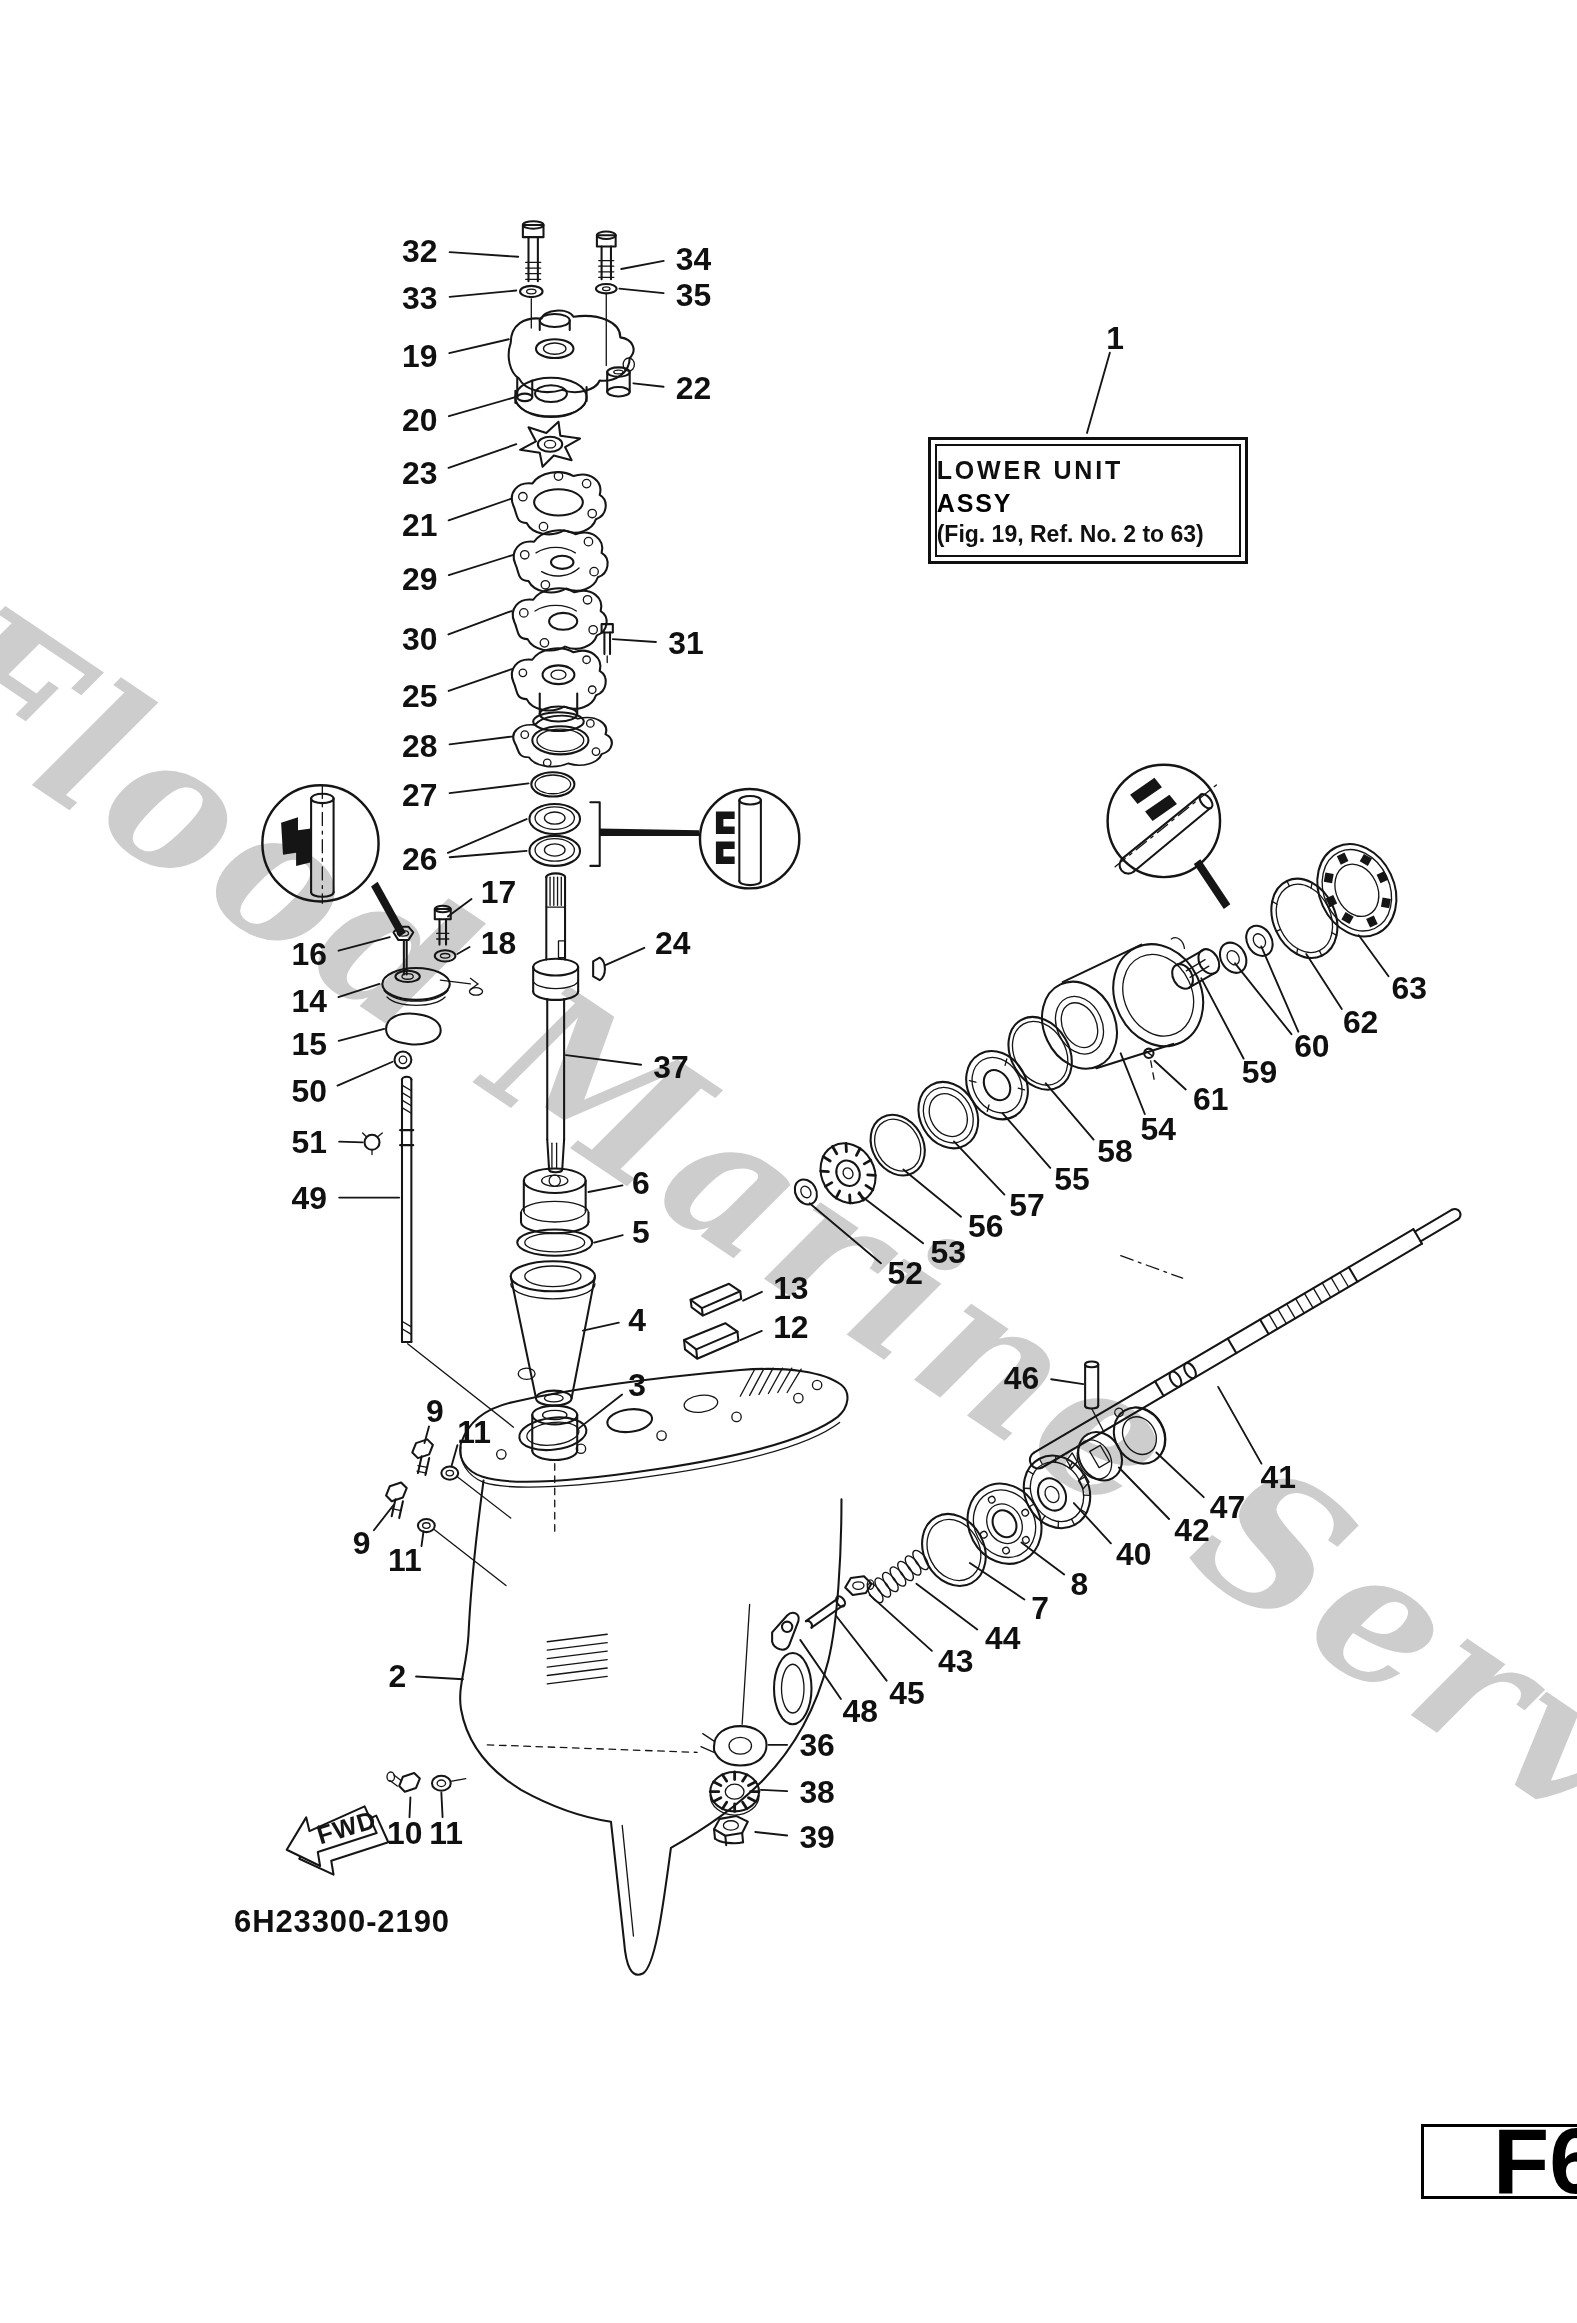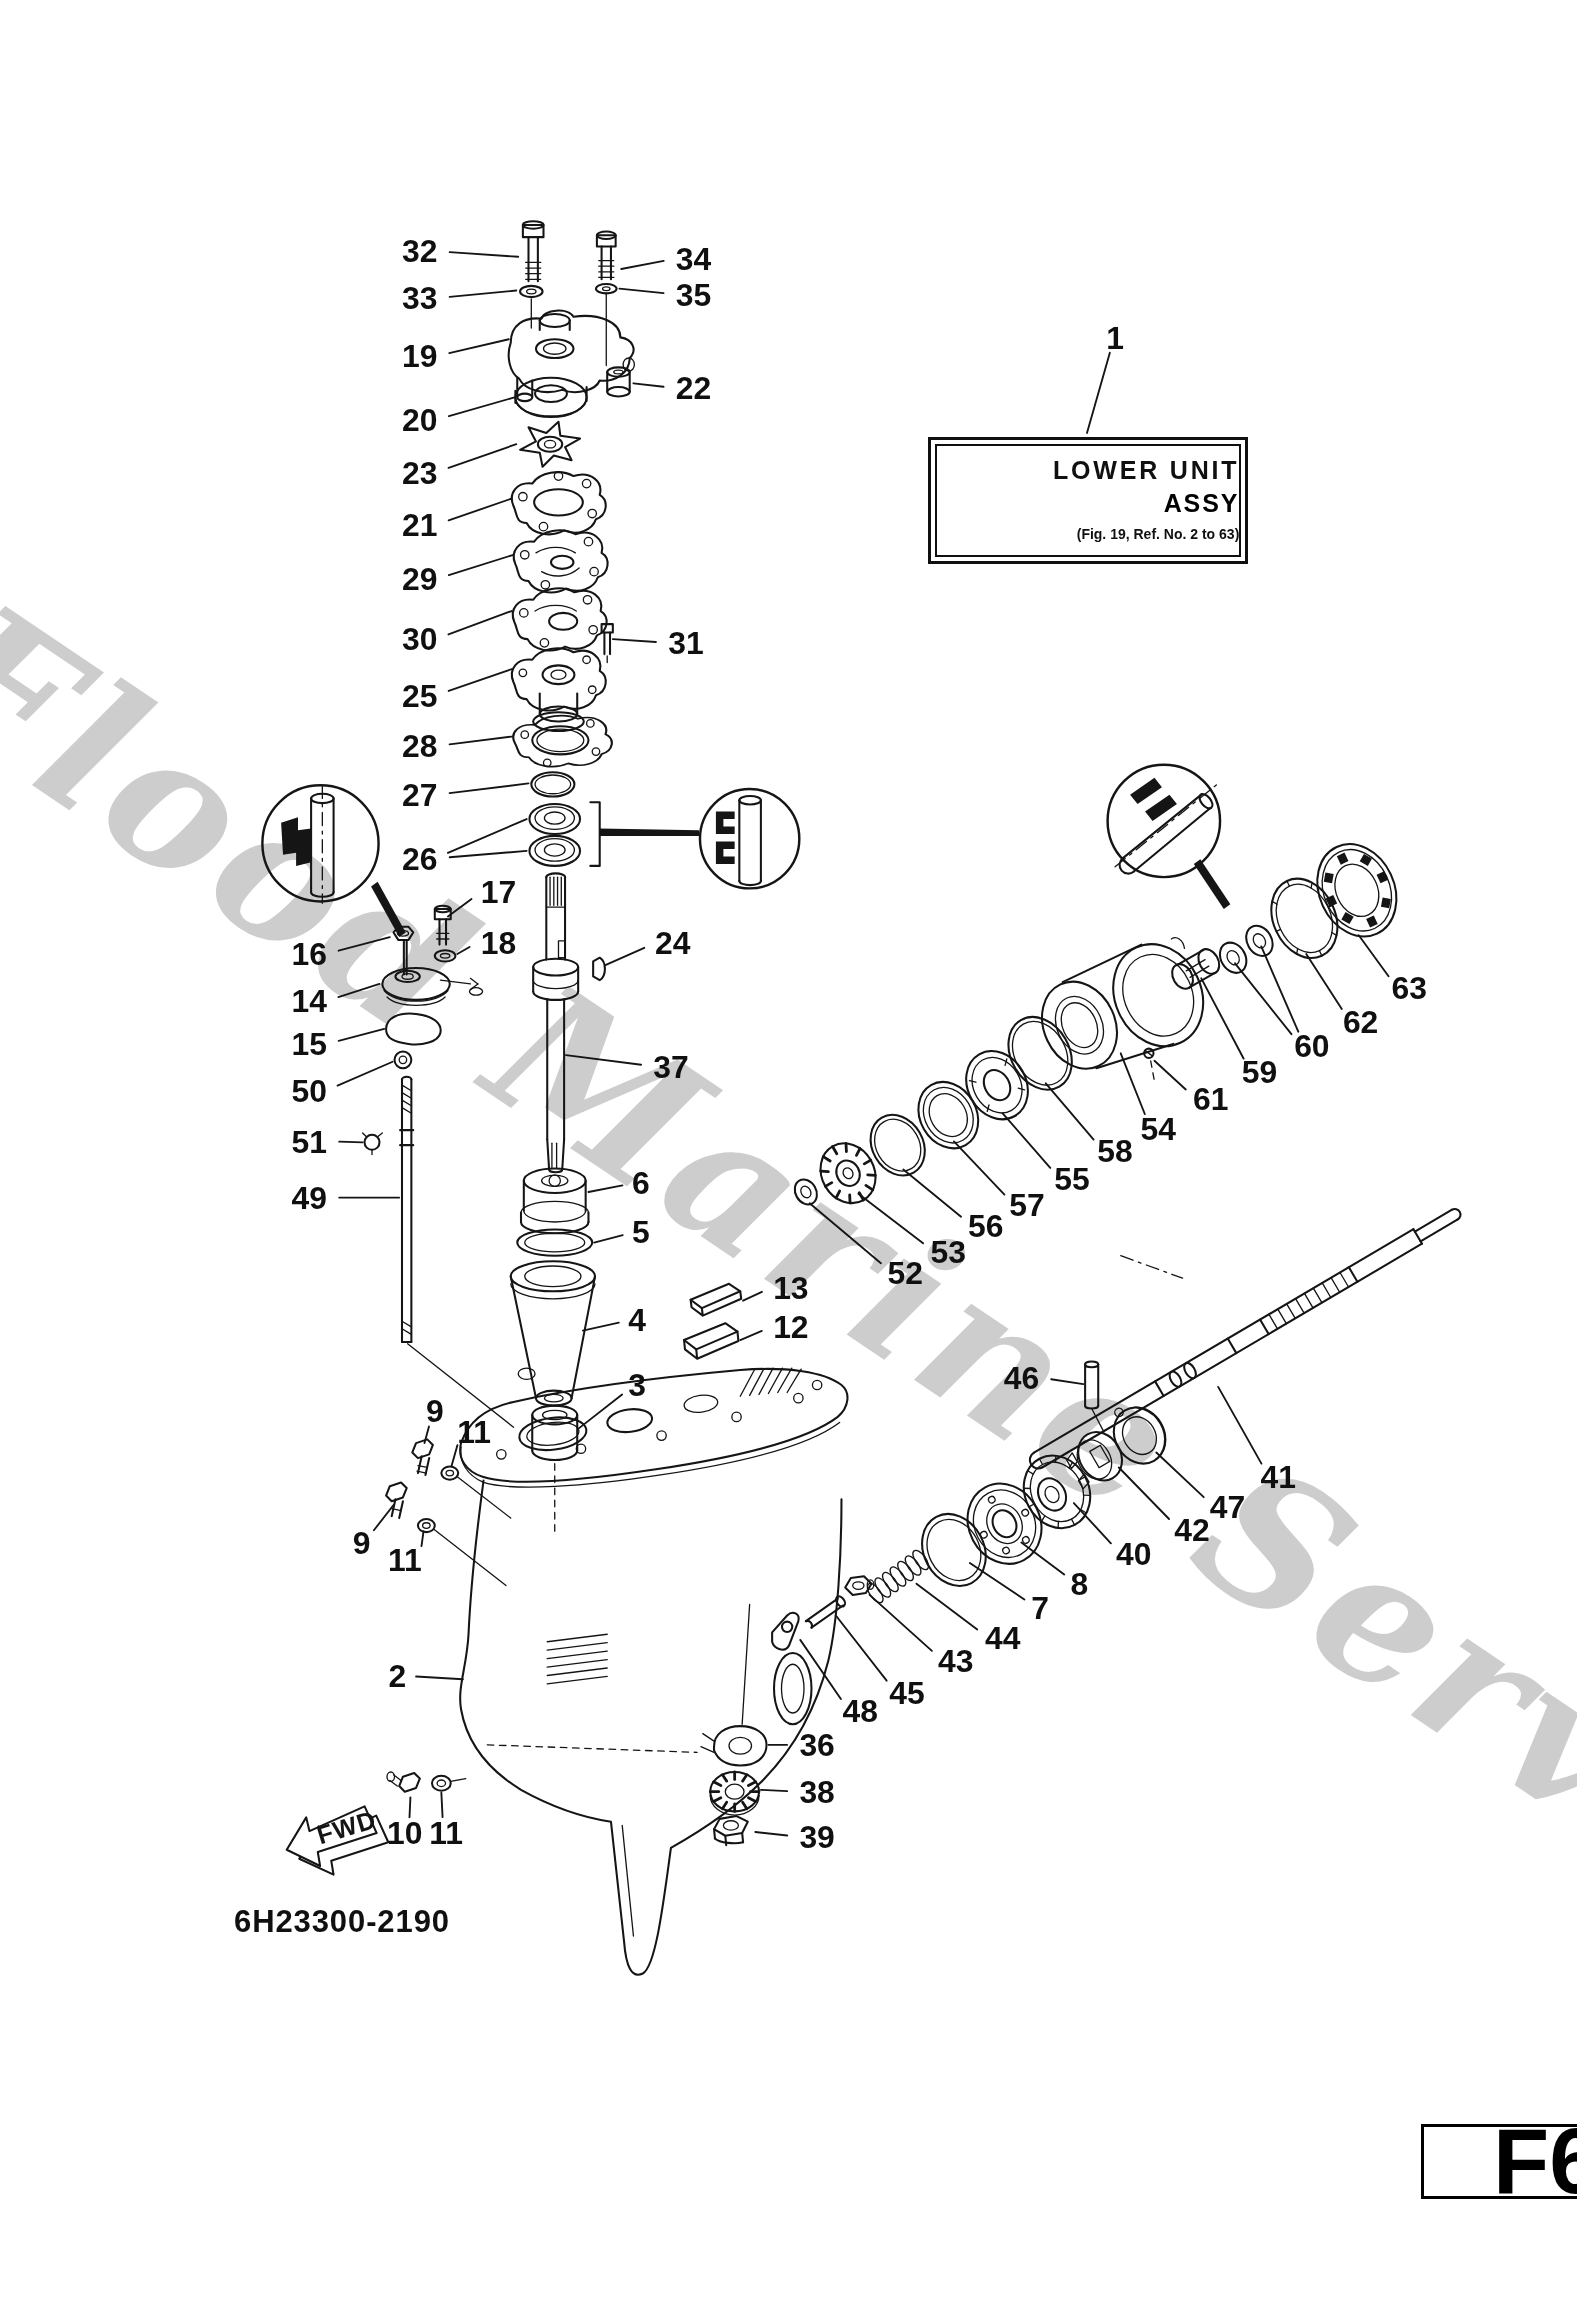--- a/index.html
+++ b/index.html
@@ -14,24 +14,24 @@
   .dash{stroke-dasharray:7 6;}
   .dashdot{stroke-dasharray:14 6 3 6;}
   .plabel{font-family:"Liberation Sans",sans-serif;font-size:34px;font-weight:bold;fill:#101010;text-anchor:middle;}
   .thin-leader{stroke-width:2;}
   .fwdtext{font-family:"Liberation Sans",sans-serif;font-size:27px;font-weight:bold;fill:#151515;letter-spacing:1px;}
   .watermark{position:absolute;left:9.4px;top:562px;font-family:"DejaVu Serif",serif;font-style:italic;font-weight:bold;
     font-size:183px;white-space:nowrap;color:rgba(155,155,155,0.5);transform:rotate(34deg);transform-origin:0 0;
     letter-spacing:7.5px;pointer-events:none;}
   .titlebox{position:absolute;left:928px;top:437px;width:320px;height:127px;border:3.7px solid #101010;background:#fff;box-sizing:border-box;}
   .titlebox-inner{position:absolute;left:3.7px;top:3.7px;right:3.7px;bottom:3.7px;border:2.8px solid #101010;
-    display:flex;flex-direction:column;align-items:flex-end;justify-content:center;}
+    display:flex;flex-direction:column;align-items:flex-start;justify-content:center;}
   .tb1{font-size:25px;font-weight:bold;letter-spacing:2.8px;color:#101010;line-height:34px;}
   .tb2{font-size:25px;font-weight:bold;letter-spacing:1.9px;color:#000000;line-height:32px;}
-  .tb3{font-size:14px;font-weight:bold;letter-spacing:0px;color:#101010;line-height:30px;}
+  .tb3{font-size:23px;font-weight:bold;letter-spacing:0px;color:#101010;line-height:30px;}
   .partcode{position:absolute;left:234px;top:1904px;font-size:31px;font-weight:bold;color:#101010;letter-spacing:0.9px;}
   .f6box{position:absolute;left:1421px;top:2124px;width:215px;height:75px;border:3.7px solid #000;box-sizing:border-box;background:#fff;}
   .f6text{position:absolute;left:69px;top:-13px;font-size:92px;font-weight:bold;color:#000;line-height:94px;}
 </style>
 </head>
 <body>
 
 <div id="page">
 
   <div class="watermark">Flood Marine Services</div>

